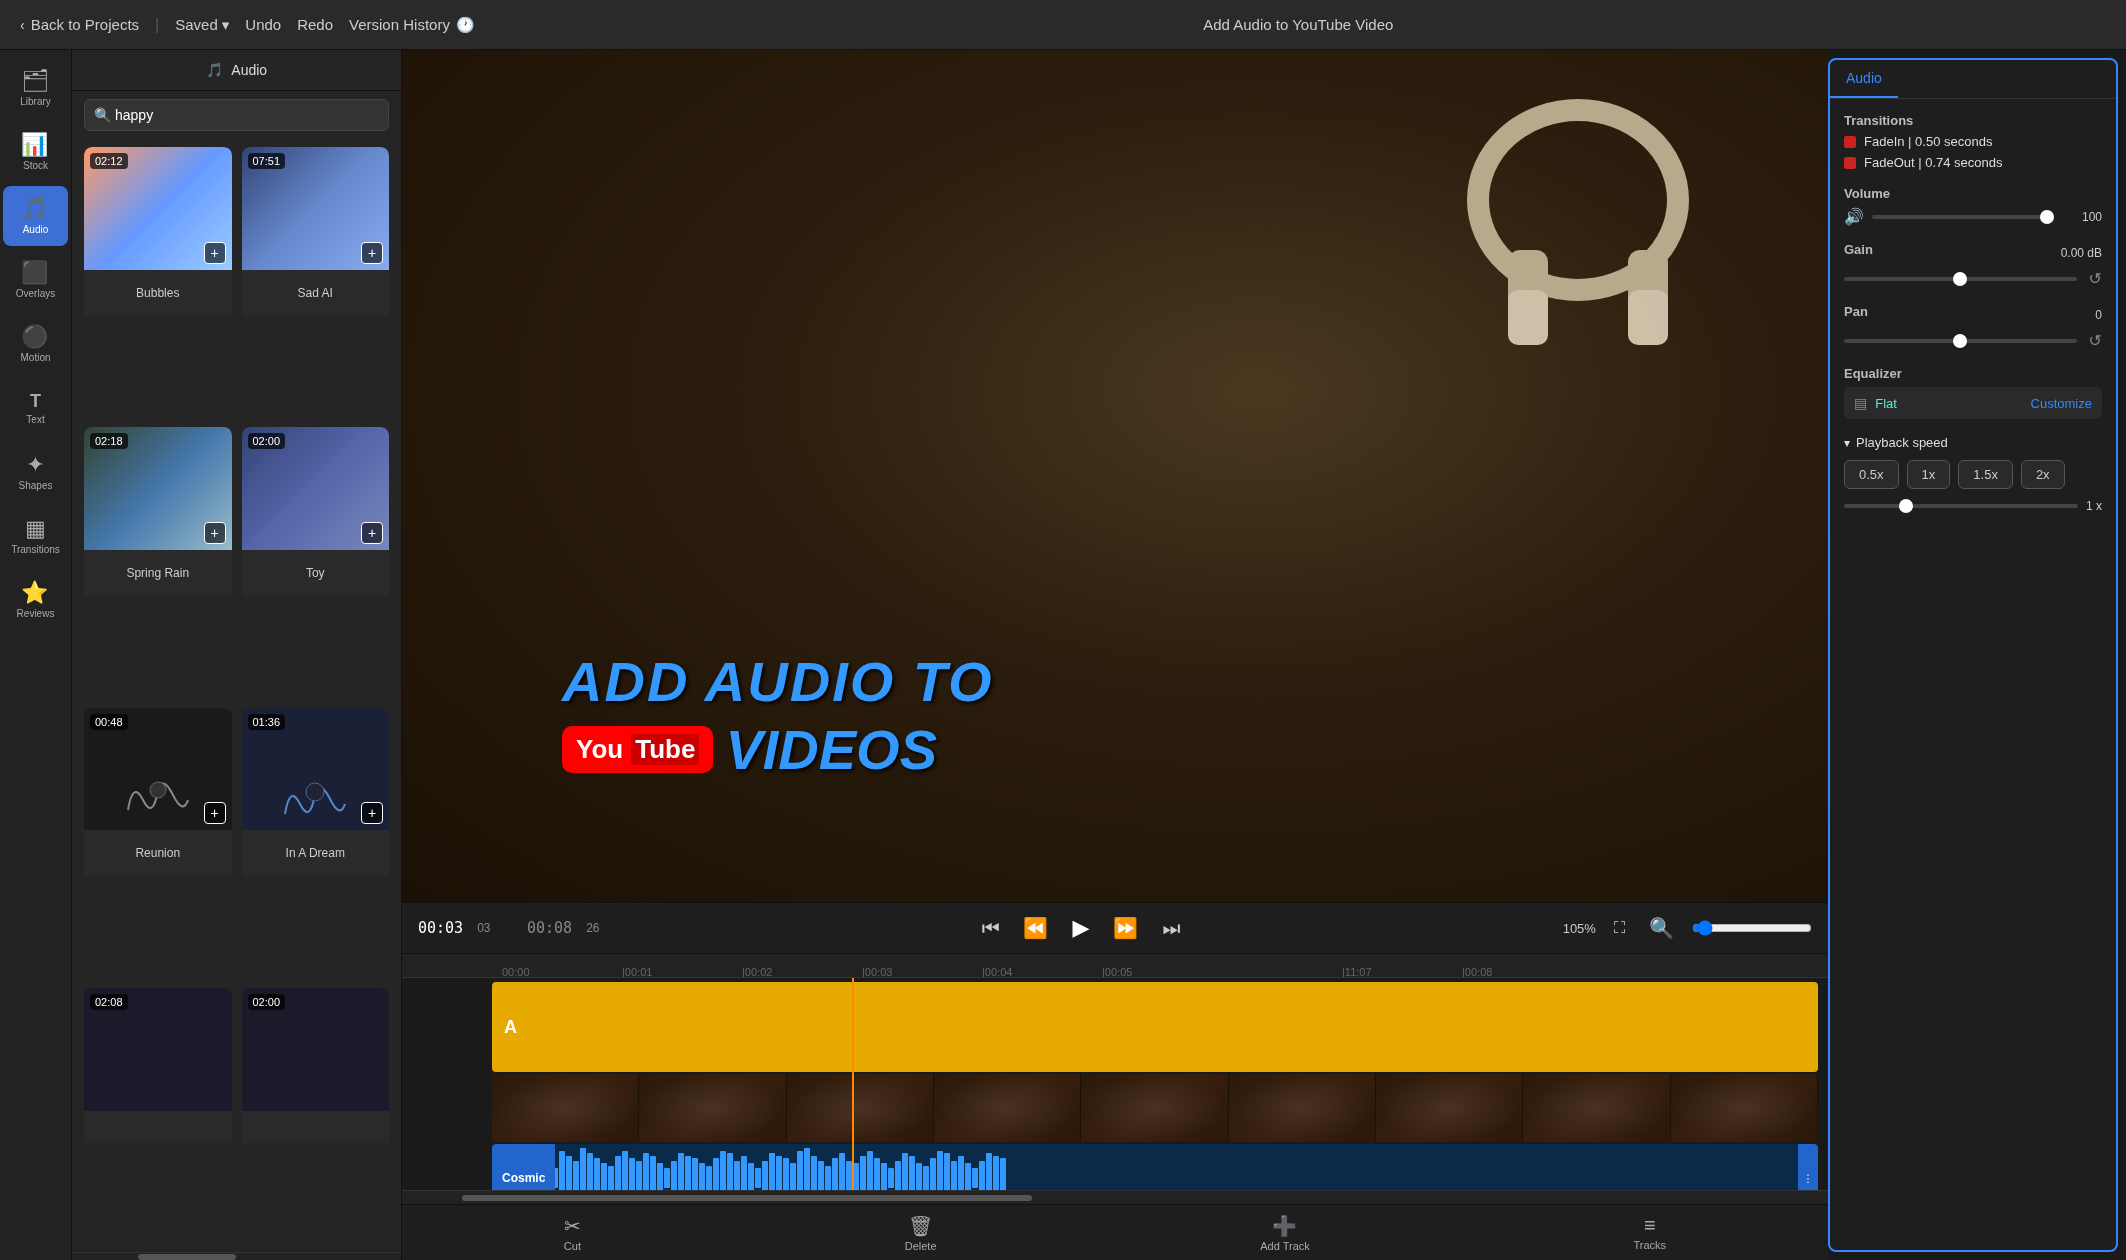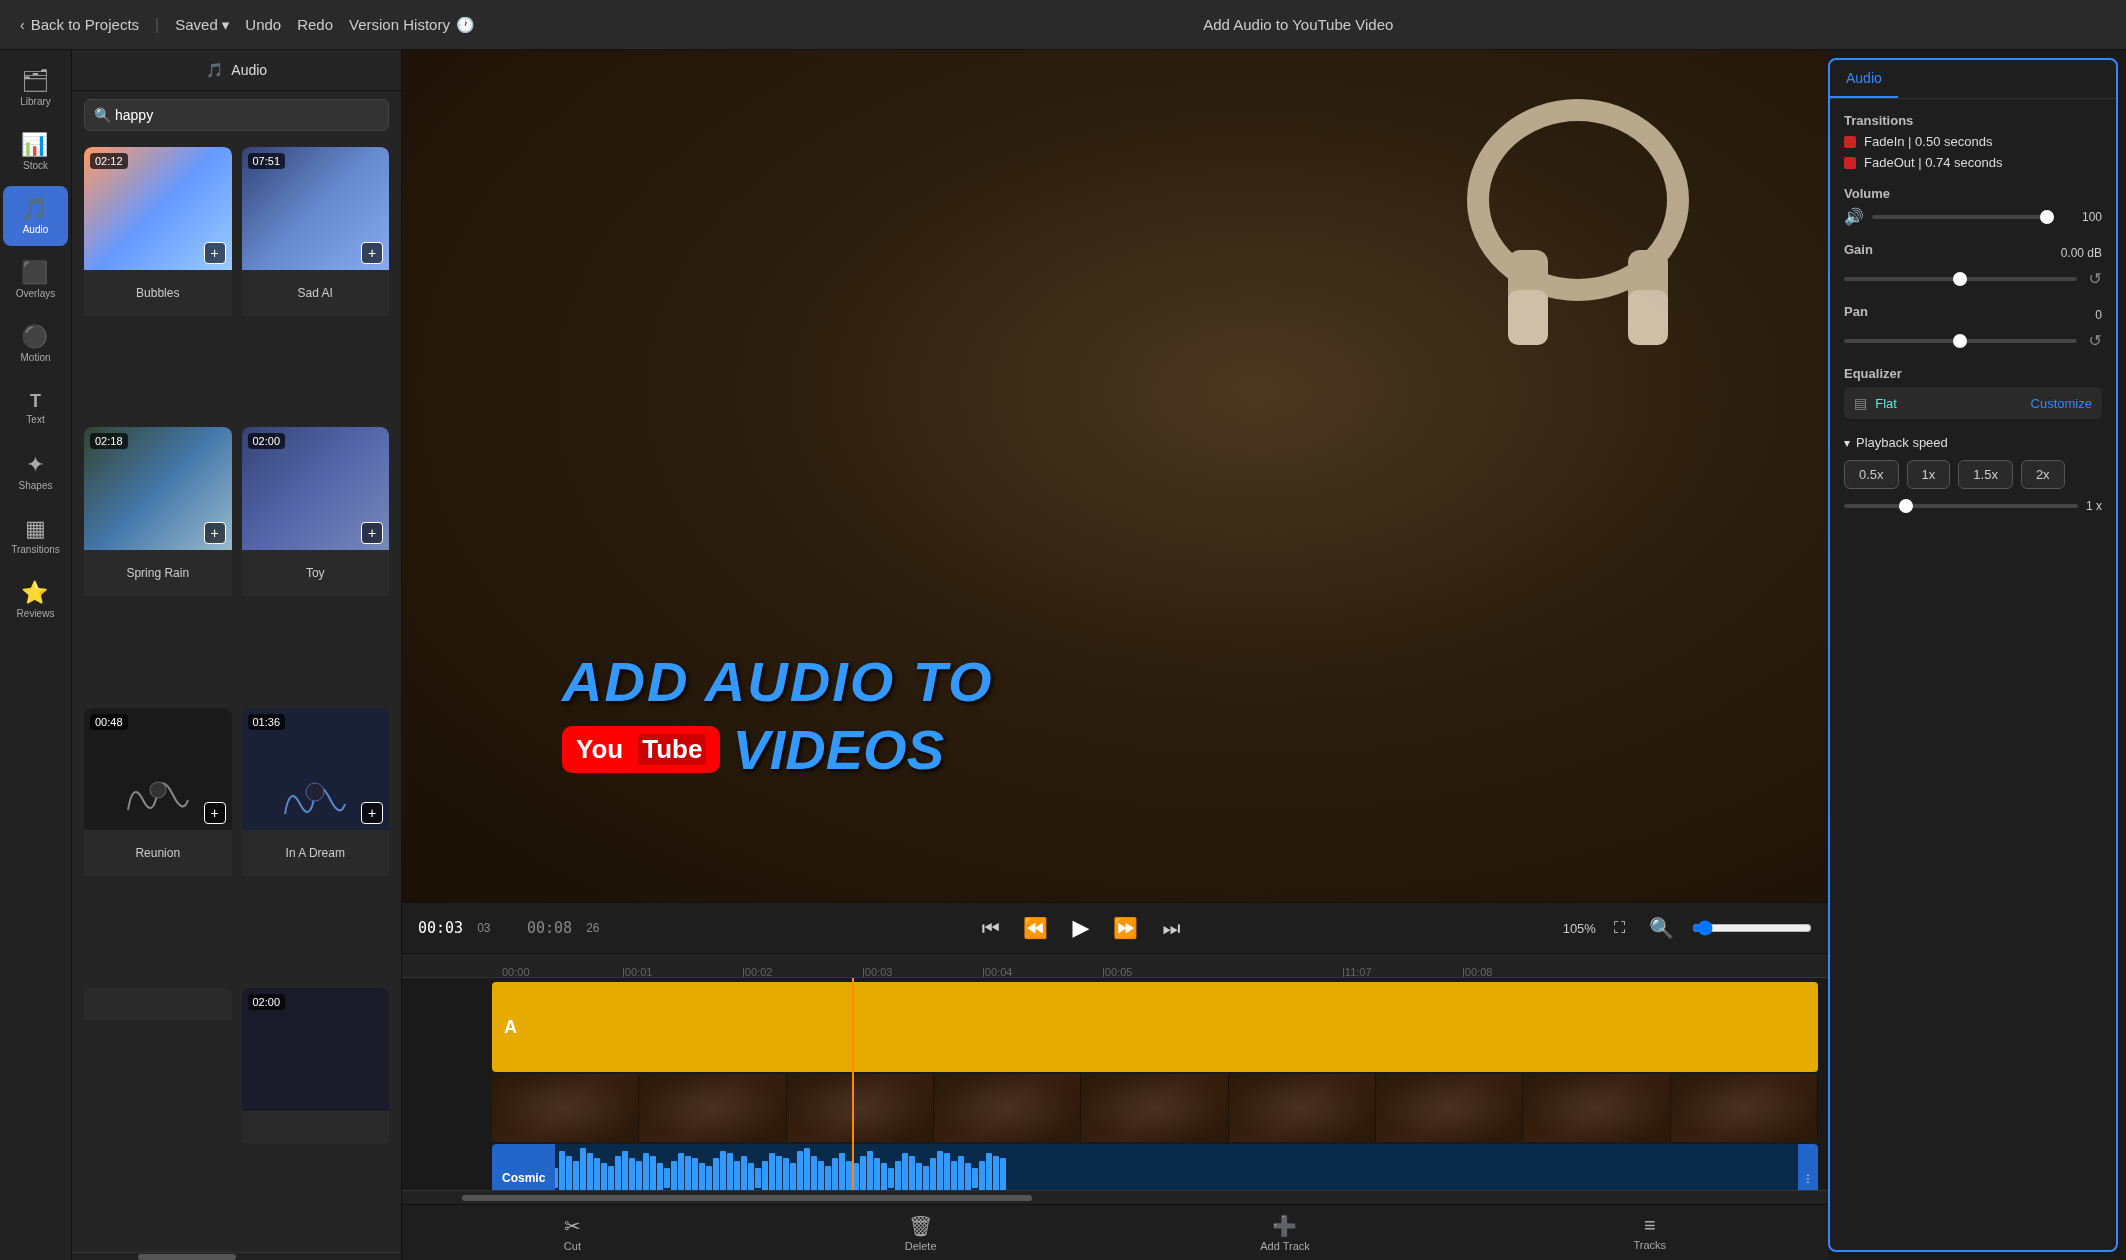--- a/index.html
+++ b/index.html
@@ -245,20 +245,23 @@
           <div class="audio-add-btn">+</div>
           <svg width="70" height="50" viewBox="0 0 70 50" style="position:absolute;bottom:6px;">
             <path d="M5 40 Q10 10 20 30 Q30 50 35 20 Q40 5 50 25 Q60 45 65 30" stroke="#5588cc" fill="none" stroke-width="2"></path>
             <circle cx="35" cy="18" r="9" fill="#223" stroke="#4466aa" stroke-width="1"></circle>
           </svg>
         </div>
         <div class="audio-card-label">In A Dream</div>
       </div>
 
       <div class="audio-card">
+        <div class="audio-card-thumb thumb-ufo1" style="background:#1a1a2a;">
+          <span class="audio-badge">02:08</span>
+        </div>
         <div class="audio-card-label"></div>
       </div>
 
       <div class="audio-card">
         <div class="audio-card-thumb thumb-ufo2" style="background:#1a1a2a;">
           <span class="audio-badge">02:00</span>
         </div>
         <div class="audio-card-label"></div>
       </div>
     </div>
@@ -283,21 +286,21 @@
                 <rect x="200" y="180" width="40" height="80" rx="12" fill="#c8b89a"></rect>
                 <rect x="320" y="180" width="40" height="80" rx="12" fill="#c8b89a"></rect>
                 <rect x="200" y="220" width="40" height="55" rx="10" fill="#e0d0b8"></rect>
                 <rect x="320" y="220" width="40" height="55" rx="10" fill="#e0d0b8"></rect>
 
               </svg>
 
               <div style="position:absolute;bottom:120px;left:160px;text-align:left;">
                 <div style="font-size:56px;font-weight:900;color:#3399ff;font-style:italic;text-shadow:2px 2px 4px #000;line-height:1.1;letter-spacing:2px;margin-top:28px;">ADD AUDIO TO</div>
                 <div style="display:flex;align-items:center;gap:12px;margin-top:4px;">
-                  <div style="background:#ff0000;border-radius:10px;padding:8px 14px;font-size:26px;font-weight:900;color:#fff;display:flex;align-items:center;gap:15px;">
+                  <div style="background:#ff0000;border-radius:10px;padding:8px 14px;font-size:26px;font-weight:900;color:#fff;display:flex;align-items:center;gap:8px;">
                     <span>You</span>
                       <span style="color:#fff;background:#cc0000;padding:0 4px;border-radius:4px;">Tube</span>
                   </div>
                   <div style="font-size:56px;font-weight:900;color:#3399ff;font-style:italic;text-shadow:2px 2px 4px #000;">VIDEOS</div>
                 </div>
               </div>
             </div>
           </div>
         </div>
 

